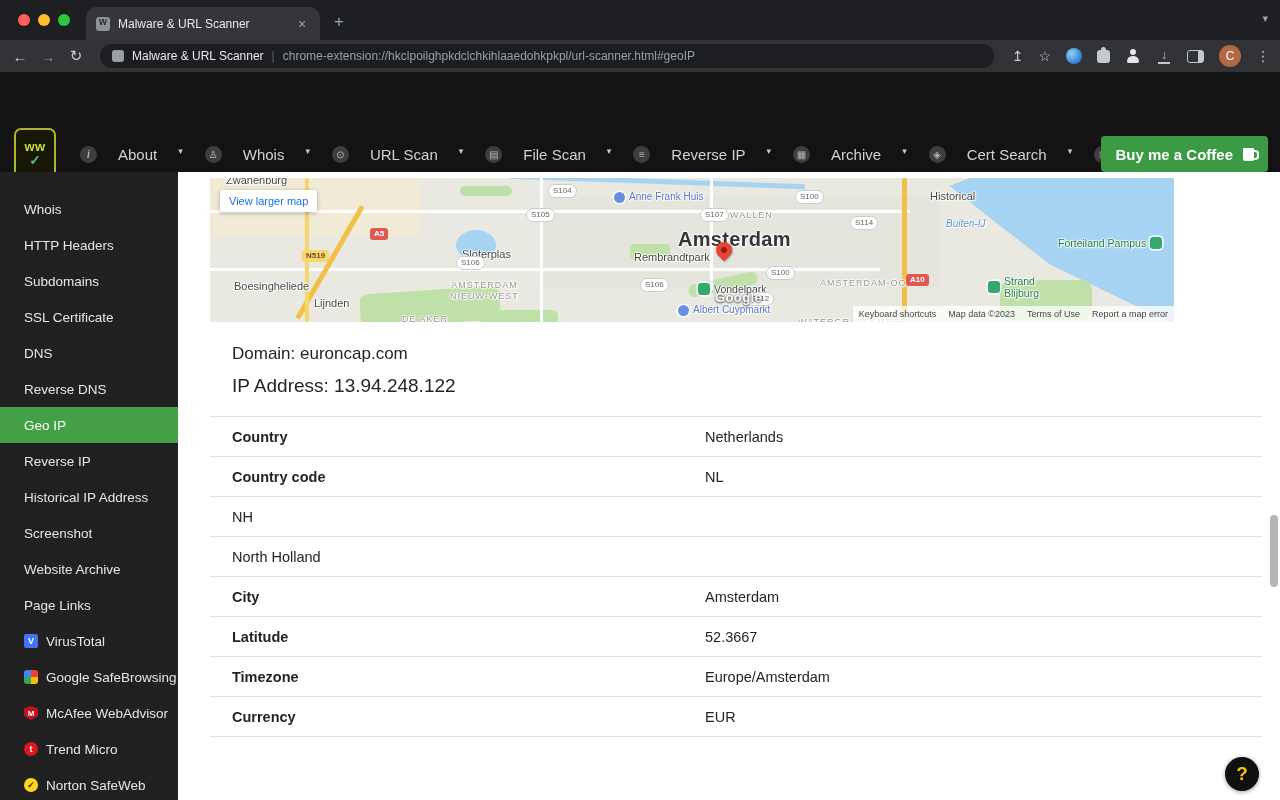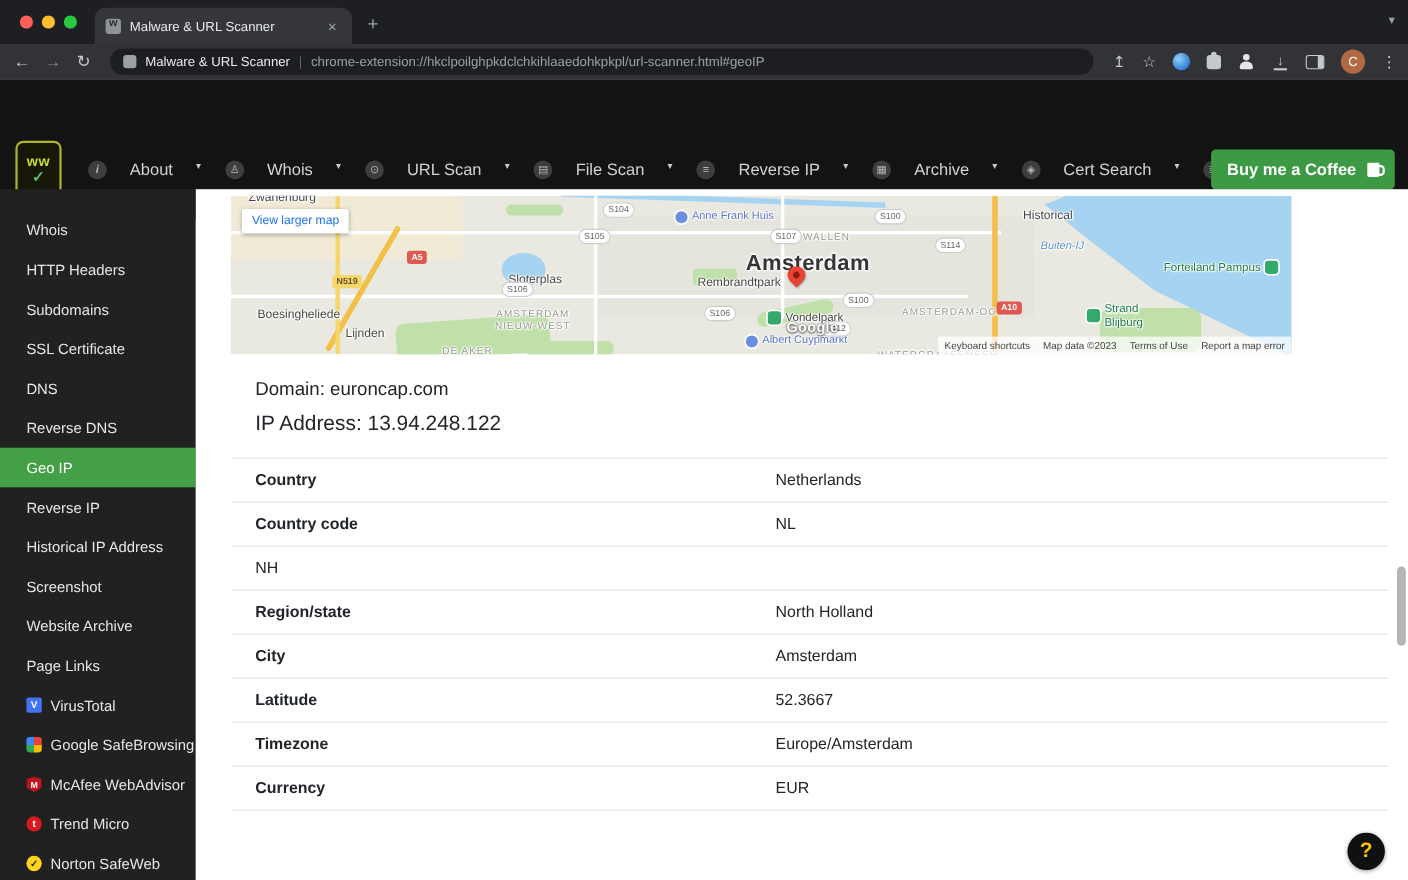--- a/index.html
+++ b/index.html
@@ -403,21 +403,20 @@
         <span class="geo-value">Netherlands</span>
       </div>
       <div class="geo-row">
         <span class="geo-label">Country code</span>
         <span class="geo-value">NL</span>
       </div>
       <div class="geo-row">
         <span class="geo-value">NH</span>
       </div>
       <div class="geo-row">
-        <span class="geo-label">Region/state</span>
         <span class="geo-value">North Holland</span>
       </div>
       <div class="geo-row">
         <span class="geo-label">City</span>
         <span class="geo-value">Amsterdam</span>
       </div>
       <div class="geo-row">
         <span class="geo-label">Latitude</span>
         <span class="geo-value">52.3667</span>
       </div>

